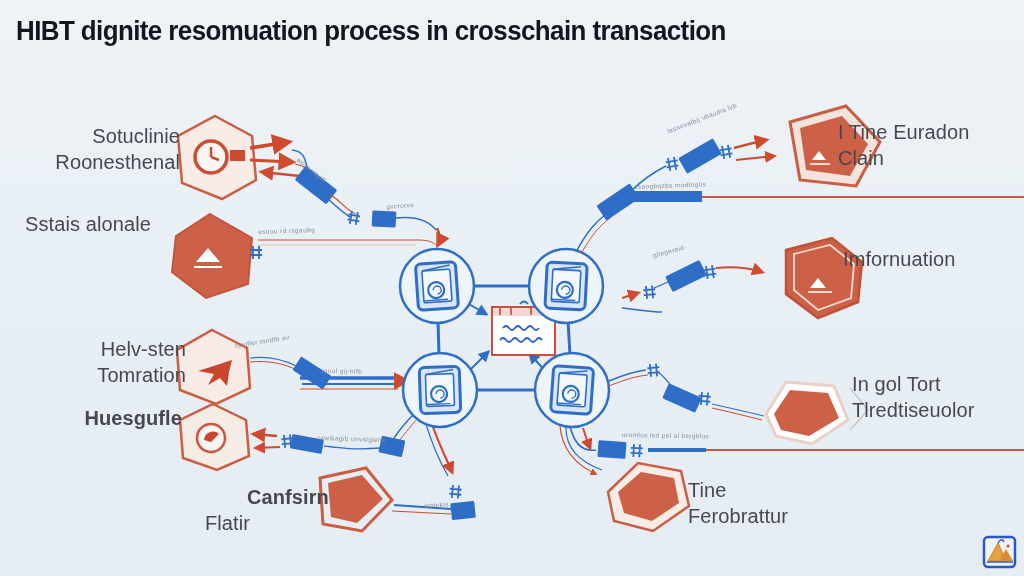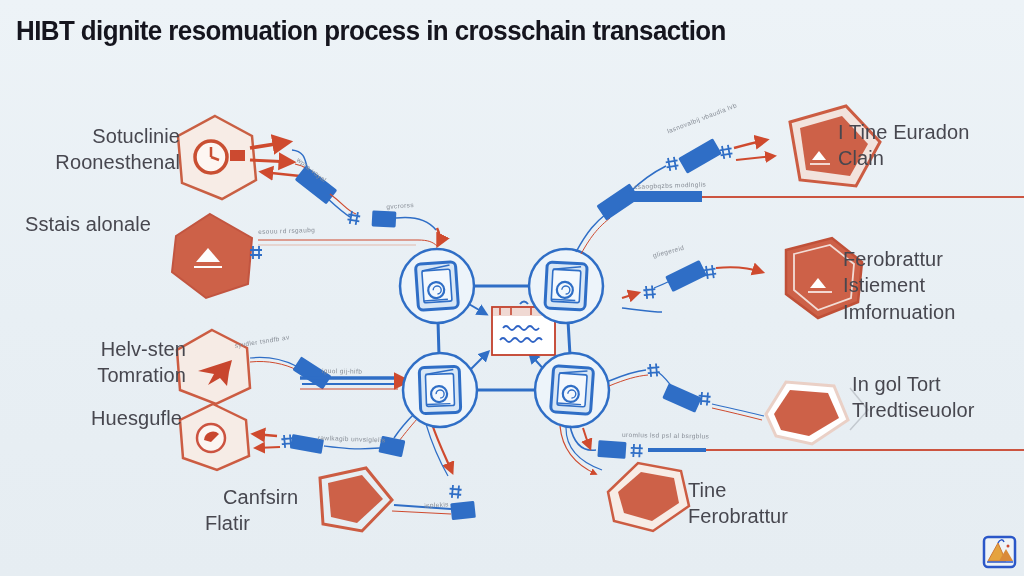--- a/index.html
+++ b/index.html
@@ -13,21 +13,21 @@
     font-size:27px;font-weight:bold;color:#15151e;letter-spacing:-0.6px;
     transform:scaleX(0.96);transform-origin:left top;
   }
   .node-label{
     position:absolute;font-size:20px;line-height:1.32;color:#47474f;
     letter-spacing:0.1px;
   }
   .node-label .line{display:block;}
   .ta-r{text-align:right;}
   .ta-c{text-align:right;}
-  .indent-first .line:first-child{margin-left:18px;}
+  .indent-first .line:first-child{margin-left:42px;font-weight:bold;}
   .tiny{
     position:absolute;font-size:6.5px;color:#878d96;letter-spacing:0.4px;
     white-space:nowrap;transform-origin:left top;
   }
   svg.diagram{position:absolute;left:0;top:0;}
 </style>
 </head>
 <body>
 
 <div class="stage">
@@ -266,34 +266,33 @@
     <span class="line">Sotuclinie</span>
     <span class="line">Roonesthenal</span>
   </div>
   <div class="node-label ta-r" style="left:11px;top:211px;width:140px;">
     <span class="line">Sstais alonale</span>
   </div>
   <div class="node-label ta-c" style="left:50px;top:336px;width:136px;">
     <span class="line">Helv-sten</span>
     <span class="line">Tomration</span>
   </div>
-  <div class="node-label ta-r" style="left:2px;top:405px;width:180px;">
+  <div class="node-label ta-r" style="left:2px;top:405px;width:180px;font-weight:bold;">
     <span class="line">Huesgufle</span>
   </div>
   <div class="node-label indent-first" style="left:205px;top:484px;width:140px;">
     <span class="line">Canfsirn</span>
     <span class="line">Flatir</span>
   </div>
 
   <div class="node-label" style="left:838px;top:119px;width:165px;">
     <span class="line">I Tine Euradon</span>
     <span class="line">Clain</span>
   </div>
   <div class="node-label" style="left:843px;top:246px;width:175px;">
-    <span class="line">Ferobrattur Istiement</span>
     <span class="line">Imfornuation</span>
   </div>
   <div class="node-label" style="left:852px;top:371px;width:150px;">
     <span class="line">In gol Tort</span>
     <span class="line">Tlredtiseuolor</span>
   </div>
   <div class="node-label" style="left:688px;top:477px;width:140px;">
     <span class="line">Tine</span>
     <span class="line">Ferobrattur</span>
   </div>

